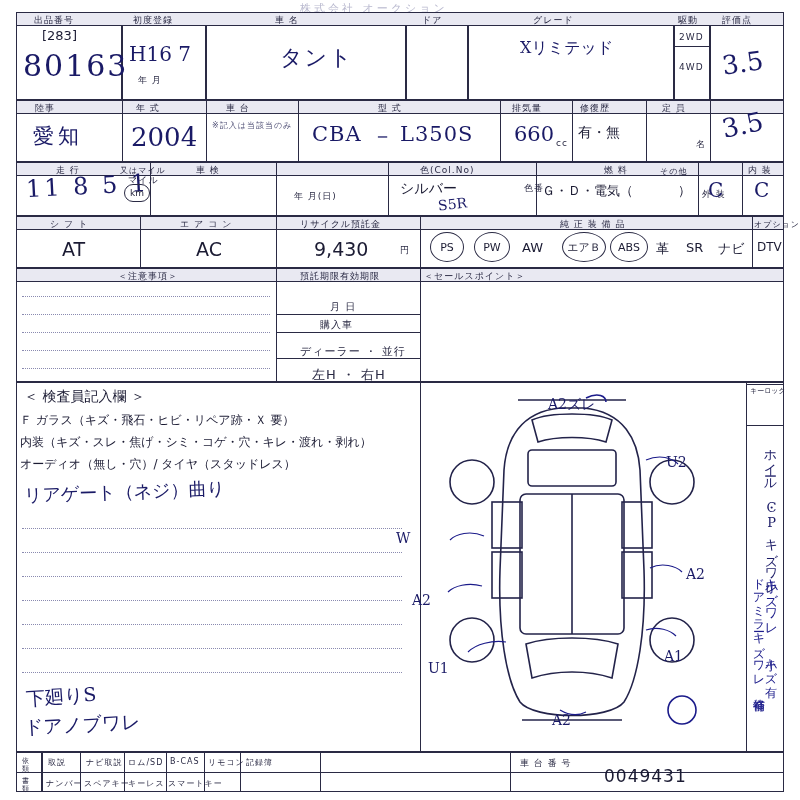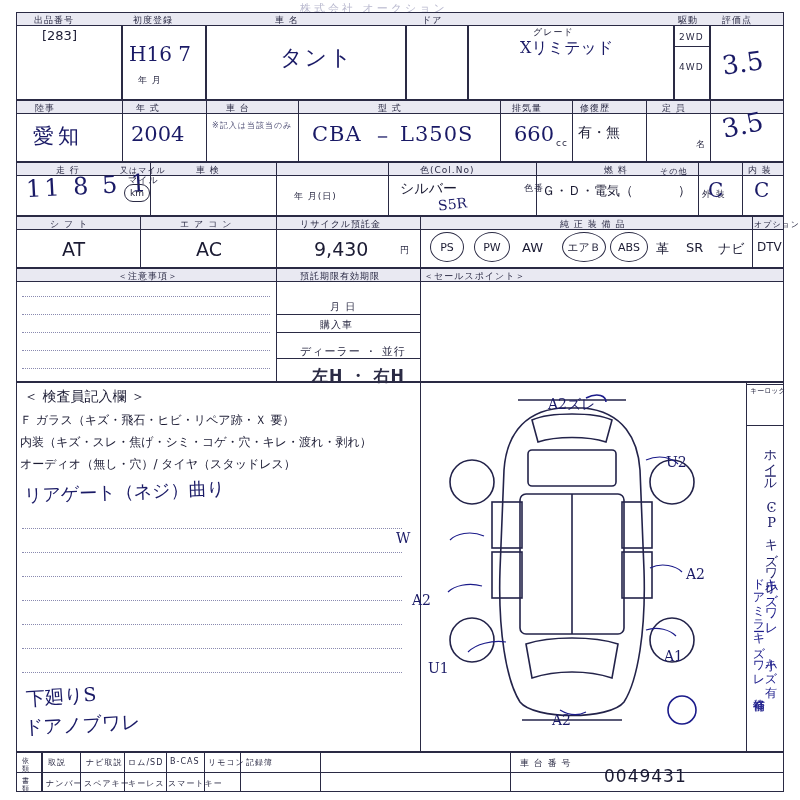--- a/index.html
+++ b/index.html
@@ -34,25 +34,26 @@
   <div class="bx" style="left:406px;top:12px;width:62px;height:88px;"></div>
   <div class="bx" style="left:468px;top:12px;width:206px;height:88px;"></div>
   <div class="bx" style="left:674px;top:12px;width:36px;height:88px;"></div>
   <div class="bx" style="left:710px;top:12px;width:74px;height:88px;"></div>
 
   <div class="bx" style="left:16px;top:12px;width:768px;height:14px;background:#e9e9f2;"></div>
   <div class="lbl" style="left:34px;top:14px;">出品番号</div>
   <div class="lbl" style="left:133px;top:14px;">初度登録</div>
   <div class="lbl" style="left:275px;top:14px;">車  名</div>
   <div class="lbl" style="left:422px;top:14px;">ドア</div>
-  <div class="lbl" style="left:533px;top:26px;">グレード</div>
+  <div class="lbl" style="left:533px;top:14px;">グレード</div>
   <div class="lbl" style="left:678px;top:14px;">駆動</div>
   <div class="lbl" style="left:722px;top:14px;">評価点</div>
 
   <div class="val" style="left:42px;top:28px;font-size:13px;">[283]</div>
+  <div class="val hand" style="left:23px;top:48px;font-size:30px;letter-spacing:2px;">80163</div>
 
   <div class="val hand" style="left:129px;top:42px;font-size:20px;text-align:right;">H16 7</div>
   <div class="lbl" style="left:138px;top:74px;">年  月</div>
 
   <div class="val hand" style="left:280px;top:43px;font-size:22px;letter-spacing:2px;">タント</div>
 
   <div class="val hand" style="left:520px;top:38px;font-size:16px;">Xリミテッド</div>
 
   <div class="bx" style="left:674px;top:46px;width:36px;height:0px;border-width:0 0 1px 0;"></div>
   <div class="lbl" style="left:679px;top:32px;font-size:9px;">2WD</div>
@@ -72,21 +73,21 @@
 
   <div class="lbl" style="left:35px;top:102px;">陸事</div>
   <div class="lbl" style="left:136px;top:102px;">年  式</div>
   <div class="lbl" style="left:226px;top:102px;">車  台</div>
   <div class="lbl" style="left:378px;top:102px;">型  式</div>
   <div class="lbl" style="left:512px;top:102px;">排気量</div>
   <div class="lbl" style="left:580px;top:102px;">修復歴</div>
   <div class="lbl" style="left:662px;top:102px;">定 員</div>
 
   <div class="val hand" style="left:33px;top:122px;font-size:21px;letter-spacing:4px;">愛知</div>
-  <div class="val hand" style="left:131px;top:122px;font-size:21px;">2004</div>
+  <div class="val hand" style="left:131px;top:122px;font-size:26px;">2004</div>
   <div class="lbl tiny" style="left:212px;top:120px;color:#55557a;">※記入は当該当のみ</div>
   <div class="val hand" style="left:312px;top:122px;font-size:21px;letter-spacing:1px;">CBA</div>
   <div class="val hand" style="left:372px;top:122px;font-size:21px;">－</div>
   <div class="val hand" style="left:400px;top:122px;font-size:21px;letter-spacing:1px;">L350S</div>
   <div class="val hand" style="left:514px;top:122px;font-size:21px;">660</div>
   <div class="lbl" style="left:556px;top:138px;">cc</div>
   <div class="val" style="left:578px;top:124px;font-size:14px;">有・無</div>
   <div class="lbl" style="left:696px;top:138px;">名</div>
   <div class="val hand" style="left:722px;top:110px;font-size:26px;transform:rotate(-12deg);">3.5</div>
 
@@ -162,21 +163,21 @@
   <div class="dotrow" style="left:22px;top:332px;width:248px;"></div>
   <div class="dotrow" style="left:22px;top:350px;width:248px;"></div>
   <div class="dotrow" style="left:22px;top:368px;width:248px;"></div>
 
   <div class="lbl" style="left:330px;top:300px;font-size:10px;">月           日</div>
   <div class="bx" style="left:276px;top:314px;width:144px;height:0;border-width:1px 0 0 0;"></div>
   <div class="lbl" style="left:320px;top:318px;font-size:10px;">購入車</div>
   <div class="bx" style="left:276px;top:332px;width:144px;height:0;border-width:1px 0 0 0;"></div>
   <div class="lbl" style="left:300px;top:344px;font-size:11px;">ディーラー ・ 並行</div>
   <div class="bx" style="left:276px;top:358px;width:144px;height:0;border-width:1px 0 0 0;"></div>
-  <div class="lbl" style="left:312px;top:366px;font-size:16px;font-weight:bold;">左H  ・  右H</div>
+  <div class="lbl" style="left:312px;top:366px;font-size:13px;">左H  ・  右H</div>
 
   <div class="bx" style="left:16px;top:382px;width:768px;height:370px;"></div>
   <div class="bx" style="left:420px;top:382px;width:0;height:370px;border-width:0 0 0 1px;"></div>
   <div class="bx" style="left:746px;top:382px;width:0;height:370px;border-width:0 0 0 1px;"></div>
 
   <div class="val" style="left:24px;top:388px;font-size:14px;">＜ 検査員記入欄 ＞</div>
   <div class="val" style="left:20px;top:434px;font-size:12px;">内装（キズ・スレ・焦げ・シミ・コゲ・穴・キレ・渡れ・剥れ）</div>
   <div class="val" style="left:20px;top:412px;font-size:12px;">Ｆ ガラス（キズ・飛石・ヒビ・リペア跡・Ｘ 要）</div>
   <div class="val" style="left:20px;top:456px;font-size:12px;">オーディオ（無し・穴）/ タイヤ（スタッドレス）</div>
   <div class="val hand" style="left:24px;top:480px;font-size:18px;transform:rotate(-2deg);">リアゲート（ネジ）曲り</div>

